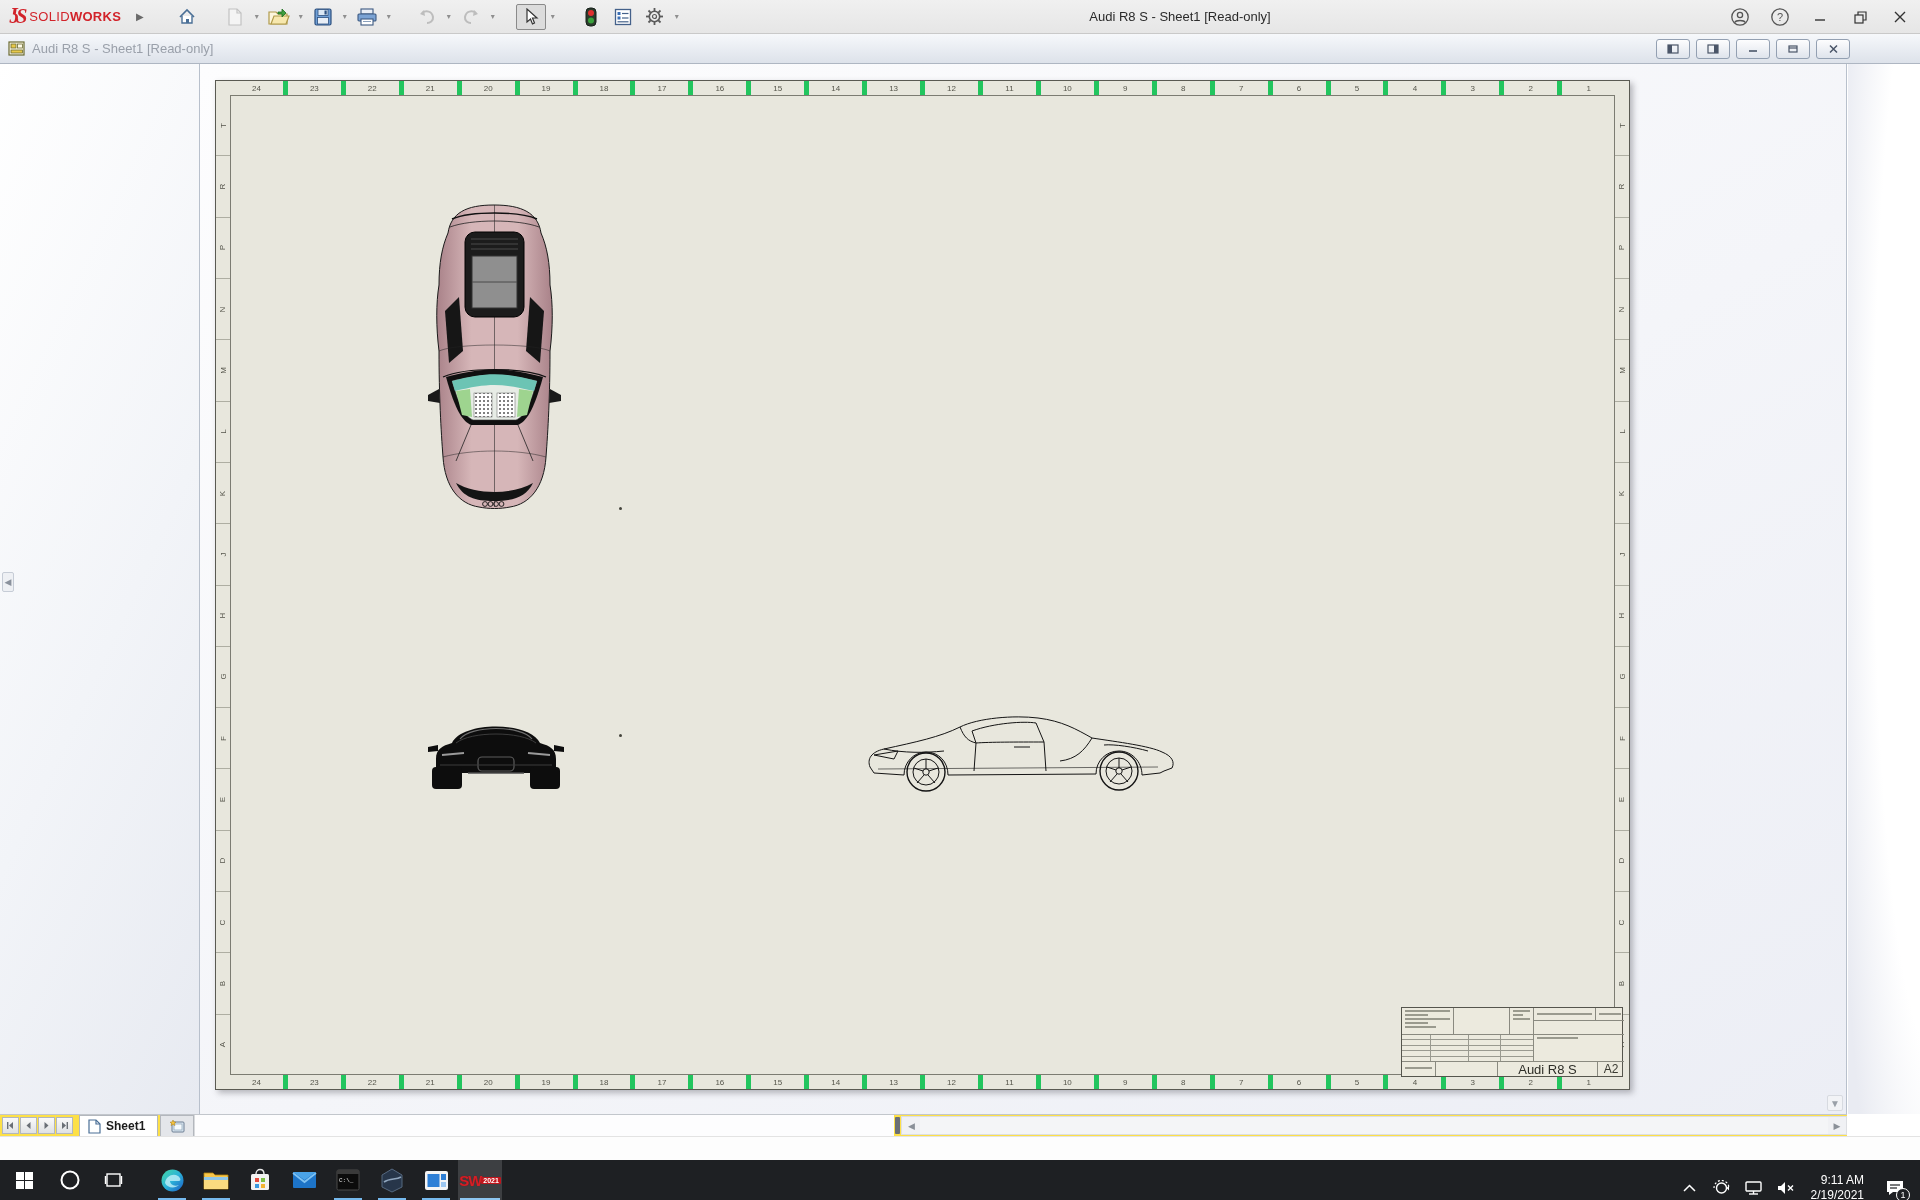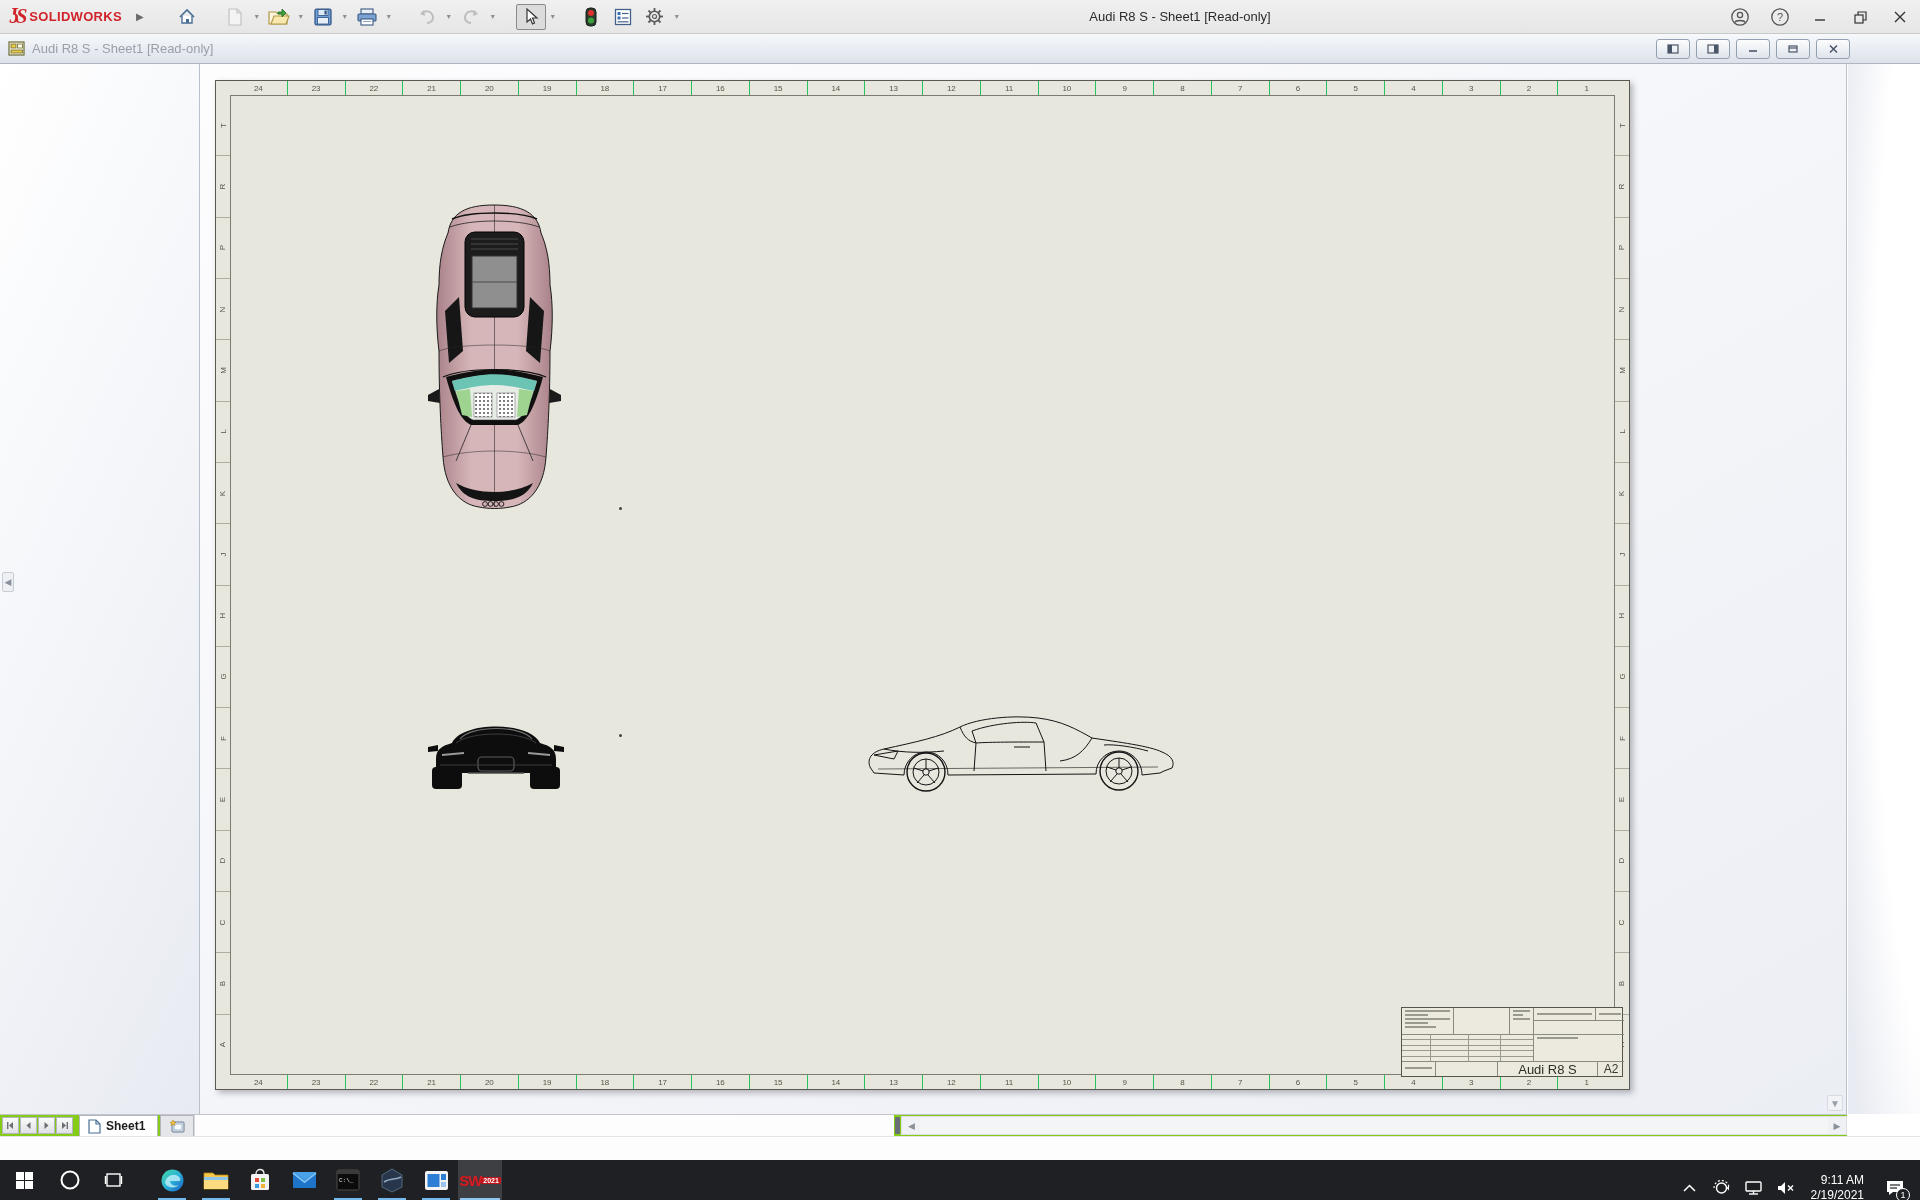--- a/index.html
+++ b/index.html
@@ -4,21 +4,21 @@
 <style>
   *{margin:0;padding:0;box-sizing:border-box}
   html,body{width:1920px;height:1200px;overflow:hidden;font-family:"Liberation Sans",sans-serif;background:#fff}
 
   
   .app-title-bar{position:absolute;top:0;left:0;width:1920px;height:34px;
     background:linear-gradient(#f0f0f0,#e6e6e6);border-bottom:1px solid #c9c9c9;display:flex;align-items:center}
   .sw-logo{display:flex;align-items:center;gap:4px;padding-left:10px;width:130px}
   .sw-logo .mark{font:italic 900 20px "Liberation Serif",serif;color:#d2232a;letter-spacing:-2px}
   .sw-logo .word{font:700 13px "Liberation Sans",sans-serif;color:#d2232a;letter-spacing:.3px}
-  .sw-logo .word b{font-weight:700}
+  .sw-logo .word b{font-weight:400}
   .logo-flyout{color:#6a6a6a;font-size:10px;margin-left:6px}
   .toolbar{display:flex;align-items:center;gap:2px;margin-left:28px}
   .tbtn{width:30px;height:26px;display:flex;align-items:center;justify-content:center;border:1px solid transparent;border-radius:2px}
   .tbtn.active{background:#dcdcdc;border-color:#8a8a8a}
   .caret{width:10px;height:26px;display:flex;align-items:center;justify-content:center;font-size:8px;color:#8f8f8f}
   .tgap{width:14px}
   .app-title{position:absolute;left:1000px;width:360px;text-align:center;font-size:13px;color:#2b2b2b}
   .winctl{position:absolute;right:0;top:0;height:34px;display:flex;align-items:center}
   .winctl .wbtn{width:40px;height:34px;display:flex;align-items:center;justify-content:center;color:#444}
 
@@ -44,41 +44,41 @@
     color:#9aa0a8;font-size:10px;background:#f2f3f6;border:1px solid #d7dae0;border-radius:2px}
 
   
   .sheet{position:absolute;left:15px;top:16px;width:1415px;height:1010px;background:#e8e7dd;
     border:1px solid #5a5a52;box-shadow:3px 3px 6px rgba(60,60,70,.35)}
   .inner-frame{position:absolute;inset:14px;border:1px solid #7c7c72}
   .zone-h{position:absolute;left:14px;right:14px;height:14px;display:flex}
   .zone-h.top{top:0}.zone-h.bottom{bottom:0}
   .zone-v{position:absolute;top:14px;bottom:14px;width:14px;display:flex;flex-direction:column}
   .zone-v.left{left:0}.zone-v.right{right:0}
-  .zn{flex:1;display:flex;align-items:center;justify-content:center;font-size:8px;color:#55554b;border-right:1px solid #22c55e}
+  .zn{flex:1;display:flex;align-items:center;justify-content:center;font-size:8px;color:#55554b;border-right:5px solid #22c55e}
   .zn:last-child{border-right:none}
   .zl{flex:1;display:flex;align-items:center;justify-content:center;font-size:8px;color:#55554b;border-bottom:1px solid #aeaea2;transform-origin:center}
   .zl:last-child{border-bottom:none}
   .zl span{display:block;transform:rotate(-90deg)}
   .view{position:absolute}
   .view-marker{position:absolute;width:3px;height:3px;background:#44443c;border-radius:50%}
 
   
   .tblock{position:absolute;left:1185px;top:926px;width:222px;height:70px;border:1px solid #55554d;background:#eceade;font-size:6px;color:#6a6a60}
   .tb-cell{position:absolute;border:1px solid #8a8a80;border-width:0 1px 1px 0}
   .mline{height:2px;background:#9a9a8e;margin:2px 3px 0 3px}
   .mline.short{width:45%}
   .hrows{position:absolute;inset:0;display:flex;flex-direction:column}
   .hrows div{flex:1;border-bottom:1px solid #9a9a90}
   .hrows div:last-child{border-bottom:none}
   .tb-title{display:flex;align-items:center;justify-content:center;font-size:13px;color:#2e2e28;font-family:"Liberation Sans",sans-serif}
   .tb-size{display:flex;align-items:center;justify-content:center;font-size:12px;color:#3a3a32}
 
   
-  .tabbar{position:absolute;top:1114px;left:0;width:1847px;height:22px;background:#84cc16;border-top:1px solid #c2c6cc;display:flex;align-items:stretch}
+  .tabbar{position:absolute;top:1114px;left:0;width:1847px;height:22px;background:#fde047;border-top:1px solid #c2c6cc;display:flex;align-items:stretch}
   .navbtns{display:flex;gap:1px;padding:2px 2px}
   .nbtn{width:17px;height:17px;background:linear-gradient(#fafafa,#dfe1e4);border:1px solid #b3b7bd;display:flex;align-items:center;justify-content:center}
   .nbtn svg{display:block}
   .sheettab{display:flex;align-items:center;gap:5px;background:#ffffff;border:1px solid #b3b7bd;border-bottom:none;
     padding:0 12px 0 8px;margin-left:4px;font-weight:700;font-size:12px;color:#1c1c1c}
   .addtab{display:flex;align-items:center;justify-content:center;background:#e4e6ea;border:1px solid #b3b7bd;border-bottom:none;width:34px;margin-left:2px}
   .tabfill{width:700px;background:#fdfdfe;border-left:1px solid #d8dadd}
   .splitter{width:5px;background:#6a6f76;margin:2px 1px;border-radius:1px}
   .hscroll{flex:1;display:flex;align-items:stretch;background:#f4f5f7;border:1px solid #dcdee2;margin:1px 0}
   .scrollarrow{width:18px;display:flex;align-items:center;justify-content:center;color:#8a9098;font-size:9px;background:#f0f1f4}

